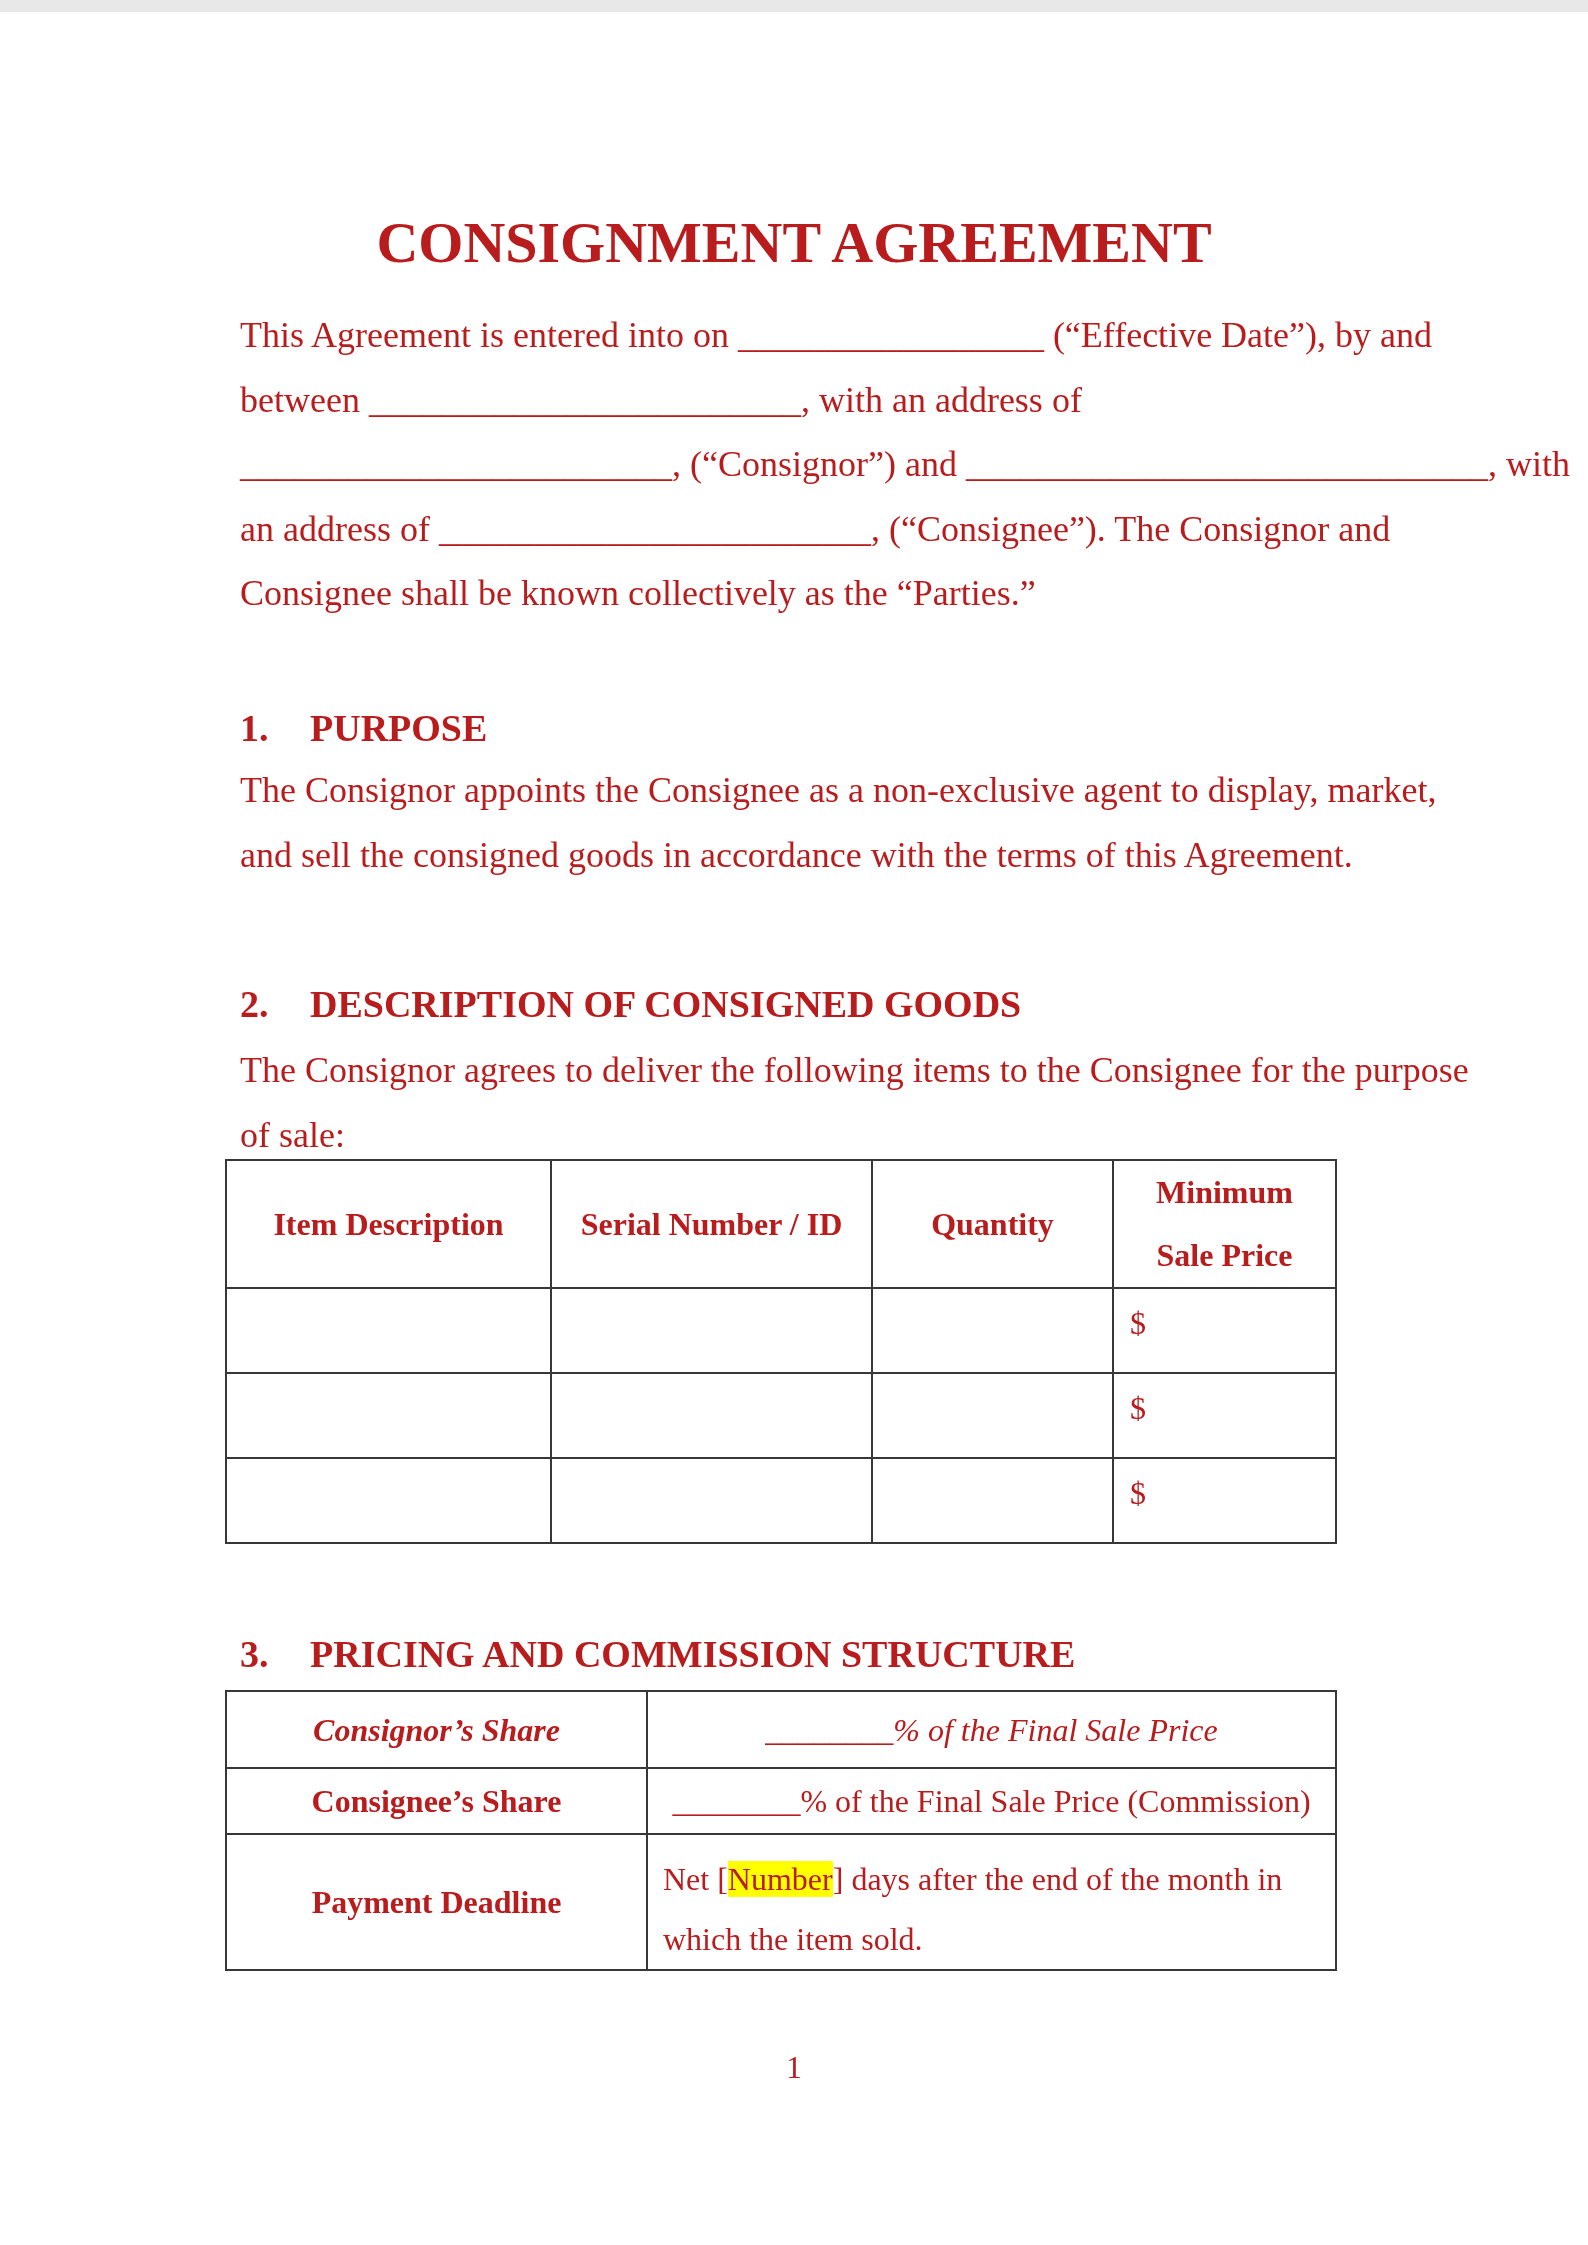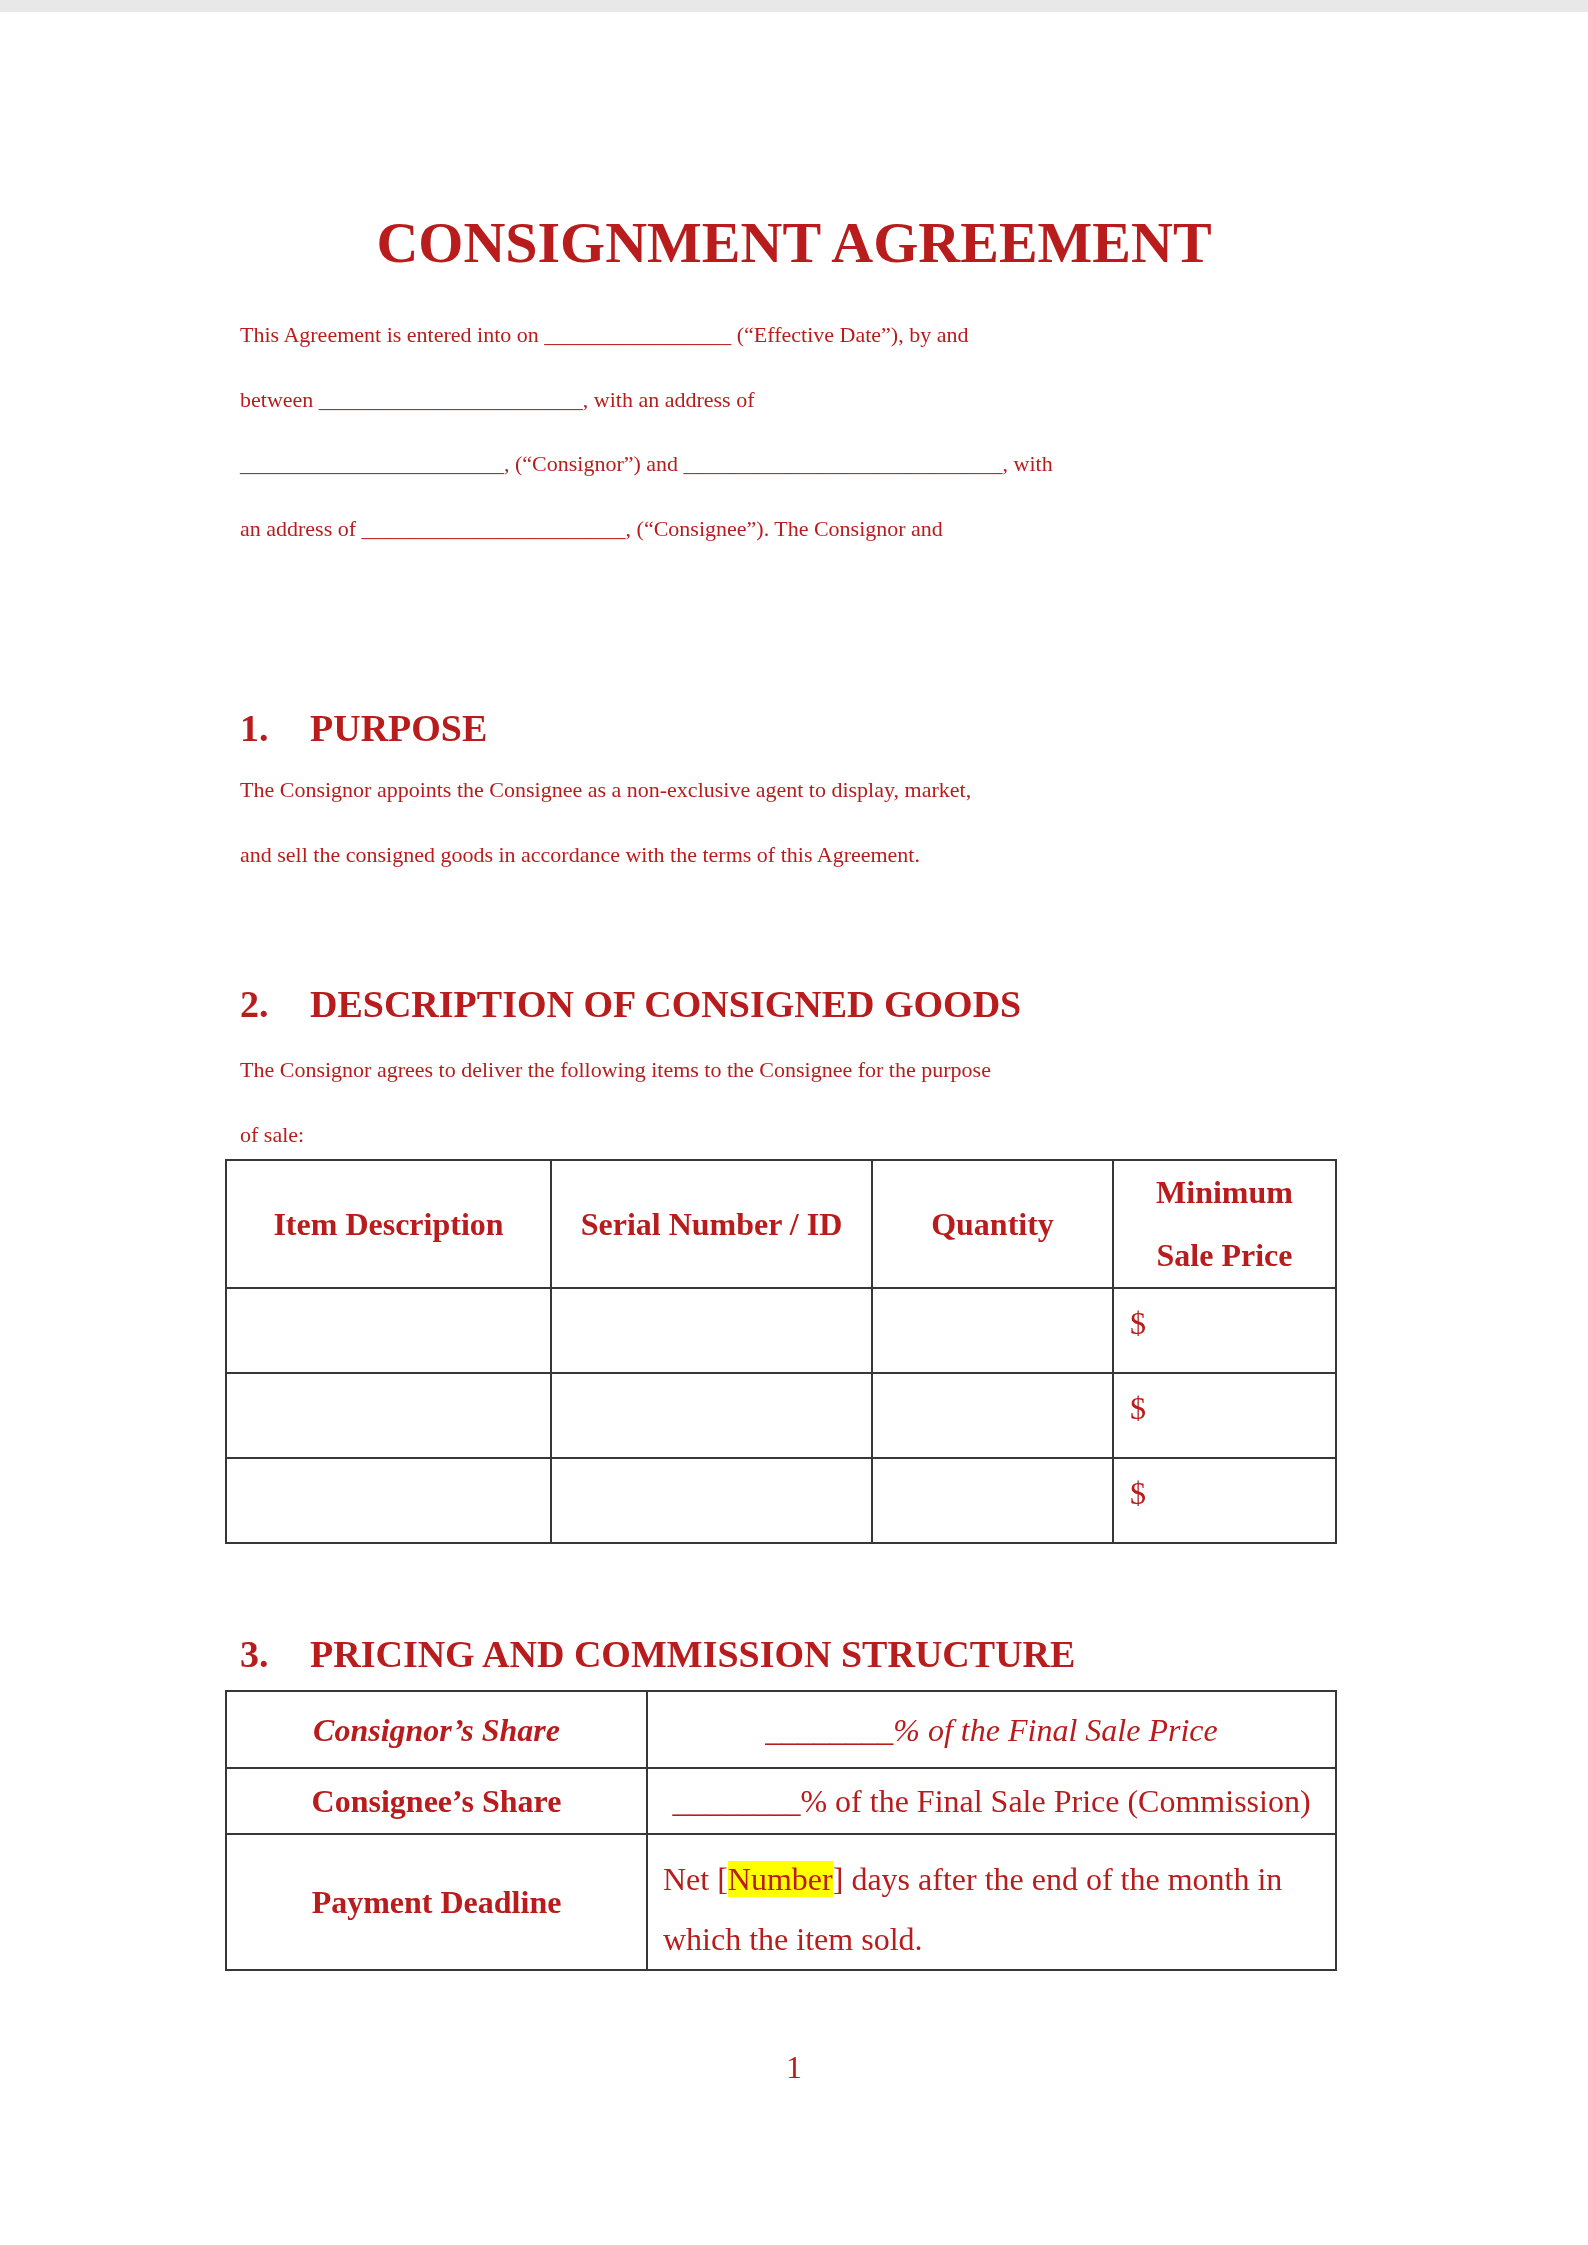--- a/index.html
+++ b/index.html
@@ -16,21 +16,21 @@
   .doc-title{
     left:0;top:200px;width:1588px;
     text-align:center;
     font-size:58px;font-weight:bold;
     line-height:62px;
     letter-spacing:0px;
     white-space:nowrap;
   }
   .para{
     left:240px;width:1180px;
-    font-size:22px;
+    font-size:36px;
     line-height:64.5px;
   }
   .para .line{white-space:nowrap;}
   .heading{
     left:240px;width:1180px;
     font-size:38px;font-weight:bold;
     line-height:40px;
     white-space:nowrap;
   }
   .heading .h-num{display:inline-block;width:70px;}
@@ -95,20 +95,21 @@
 
 <div class="page">
 
   <div class="abs doc-title">CONSIGNMENT AGREEMENT</div>
 
   <div class="abs para" style="top:291px">
     <div class="line">This Agreement is entered into on _________________ (“Effective Date”), by and</div>
     <div class="line">between ________________________, with an address of</div>
     <div class="line">________________________, (“Consignor”) and _____________________________, with</div>
     <div class="line">an address of ________________________, (“Consignee”). The Consignor and</div>
+    <div class="line">Consignee shall be known collectively as the “Parties.”</div>
   </div>
 
   <div class="abs heading" style="top:696px">
     <span class="h-num">1.</span><span>PURPOSE</span>
   </div>
 
   <div class="abs para" style="top:746px">
     <div class="line">The Consignor appoints the Consignee as a non-exclusive agent to display, market,</div>
     <div class="line">and sell the consigned goods in accordance with the terms of this Agreement.</div>
   </div>

